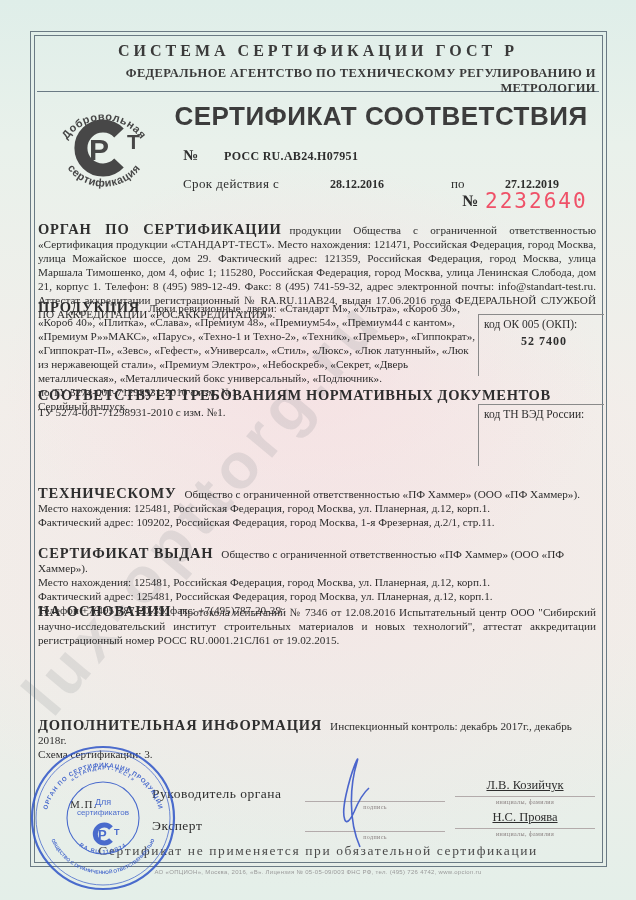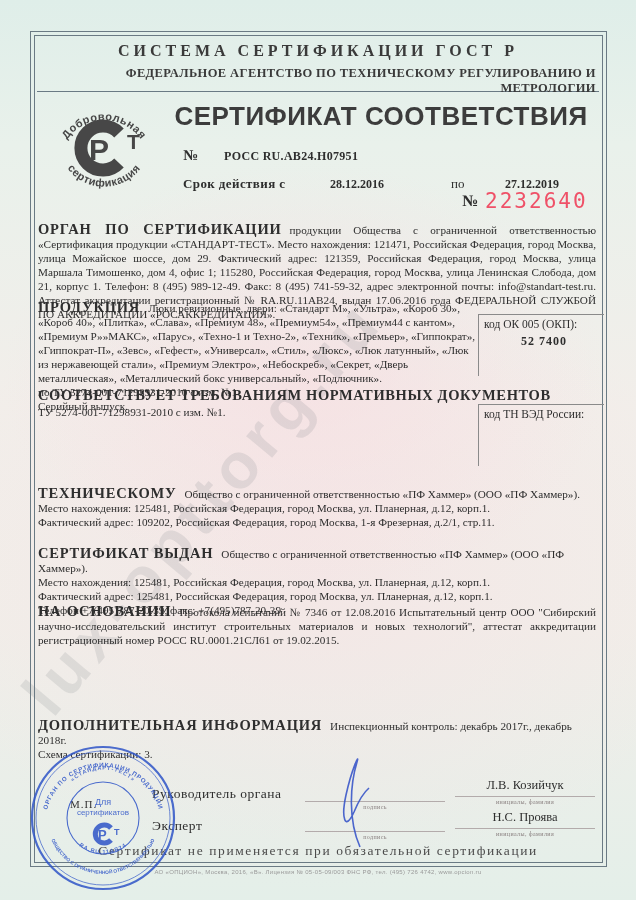--- a/index.html
+++ b/index.html
@@ -24,40 +24,40 @@
     font-weight:bold;font-size:16px;letter-spacing:4px;color:#3a3a3a;}
   .hdr2{position:absolute;left:40px;top:66px;width:556px;text-align:right;z-index:3;
     font-weight:bold;font-size:12.5px;letter-spacing:0.4px;color:#3a3a3a;}
   .logo{position:absolute;left:48px;top:97px;width:112px;height:102px;z-index:3;}
   .title{position:absolute;left:165px;top:101px;width:432px;text-align:center;z-index:3;
     font-family:"Liberation Sans",sans-serif;font-weight:bold;font-size:26px;letter-spacing:0.5px;color:#3c3c3c;}
   .numline{position:absolute;left:183px;top:146px;z-index:3;}
   .numline .no{font-weight:bold;font-size:15px;margin-right:26px;}
   .numline .val{font-size:12px;font-weight:600;letter-spacing:0.3px;}
   .validity{position:absolute;left:183px;top:176px;z-index:3;font-size:13px;}
-  .validity .lbl{font-weight:bold;letter-spacing:0.4px;}
+  .validity .lbl{font-weight:normal;letter-spacing:0.4px;}
   .validity .d1{position:absolute;left:147px;top:1px;font-weight:600;font-size:12px;text-align:center;}
   .validity .po{position:absolute;left:268px;top:0;font-weight:normal;}
   .validity .d2{position:absolute;left:322px;top:1px;font-weight:600;font-size:12px;}
   .rednum{position:absolute;left:462px;top:189px;z-index:3;white-space:nowrap;}
   .rednum .no{font-weight:bold;font-size:16px;color:#2e2e2e;margin-right:7px;vertical-align:2px;}
   .rednum .digits{font-family:"DejaVu Sans Mono",monospace;font-size:21px;letter-spacing:2px;color:#ef5168;}
   .sec{position:absolute;left:38px;z-index:3;font-size:11.2px;line-height:14px;color:#2e2e2e;}
   .sh{font-weight:bold;font-size:14.5px;letter-spacing:0.8px;margin-right:8px;}
   .sh2{font-weight:bold;font-size:14.5px;letter-spacing:0.6px;}
   .codebox{position:absolute;left:478px;width:120px;height:58px;z-index:3;
     border-top:1px solid #8a8a8a;border-left:1px solid #8a8a8a;
     padding:3px 0 0 5px;font-size:11.5px;}
   .cb-value{text-align:center;margin-top:4px;font-weight:600;font-size:12px;letter-spacing:1px;}
   .mp{position:absolute;left:70px;top:798px;z-index:2;font-size:11px;letter-spacing:1px;color:#333;}
   .stamp{position:absolute;left:28px;top:743px;width:150px;height:150px;z-index:4;opacity:0.85;}
   .sig-label{position:absolute;left:152px;z-index:3;font-weight:normal;font-size:13.5px;letter-spacing:0.5px;}
   .sigline{position:absolute;width:140px;border-bottom:1px solid #b3abab;z-index:3;}
   .sigcap{position:absolute;width:140px;text-align:center;z-index:3;font-size:6px;color:#8a8080;letter-spacing:0.4px;}
-  .signame{position:absolute;width:150px;text-align:center;z-index:3;font-size:12.5px;}
+  .signame{position:absolute;width:150px;text-align:center;z-index:3;font-size:12.5px;text-decoration:underline;}
   .signature-svg{position:absolute;left:300px;top:750px;width:90px;height:100px;z-index:5;}
   .bottom-note{position:absolute;left:37px;top:843px;width:562px;text-align:center;z-index:3;
     font-size:13.5px;letter-spacing:1.6px;color:#4c4c4c;}
   .print-footer{position:absolute;left:0;top:869px;width:636px;text-align:center;z-index:3;
     font-family:"Liberation Sans",sans-serif;font-size:6px;color:#9a9a9a;letter-spacing:0.3px;}
 </style>
 </head>
 <body>
 
 <div class="page">

